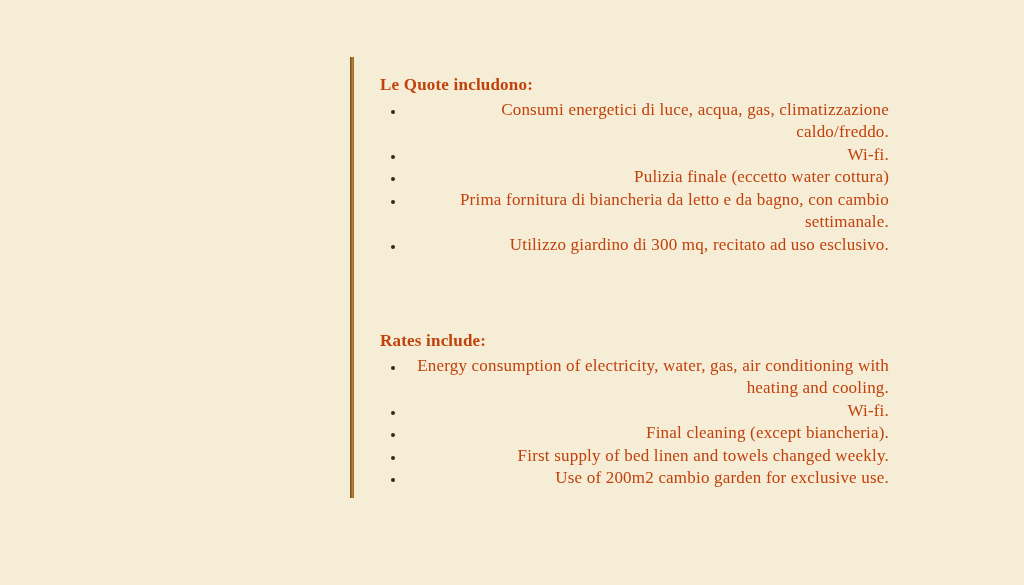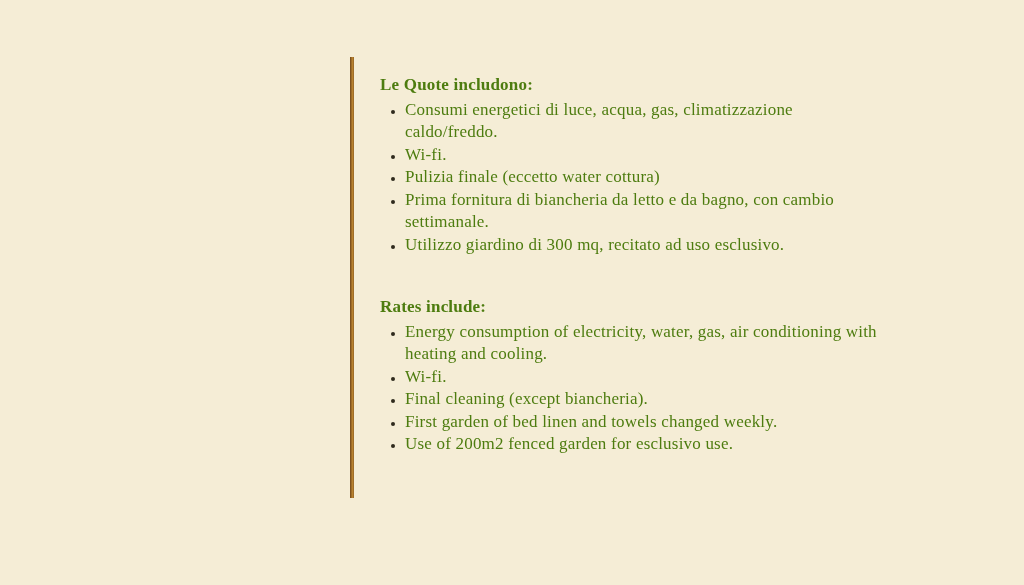--- a/index.html
+++ b/index.html
@@ -5,21 +5,21 @@
   * { margin: 0; padding: 0; box-sizing: border-box; }
   html, body {
     width: 1024px; height: 585px;
     font-family: "Liberation Serif", "DejaVu Serif", serif;
   }
   .screen {
     position: relative;
     width: 1024px; height: 585px;
     background: #f5edd6;
     overflow: hidden;
-    color: #4d7c0f;
+    color: #c2410c;
   }
   .accent-bar {
     position: absolute;
     left: 350px; top: 57px;
     width: 4px; height: 441px;
     background: linear-gradient(to right, #6d451a 0%, #a9742a 45%, #bd8832 70%, #8a5a22 100%);
   }
   .content {
     position: absolute;
     left: 380px; top: 74px;
@@ -29,33 +29,34 @@
     font-size: 17px;
     line-height: 22.5px;
     font-weight: bold;
     letter-spacing: 0.2px;
     margin-bottom: 2px;
   }
   ul.includes-list {
     list-style: disc outside;
     padding-left: 25px;
     margin: 0;
+    text-align: right;
   }
   ul.includes-list li {
     font-size: 17px;
     line-height: 22.5px;
     letter-spacing: 0.2px;
     max-width: 484px;
   }
   ul.includes-list li::marker {
     font-size: 0.75em;
     color: #2f2a1d;
   }
   .section-rates {
-    margin-top: 40px;
+    margin-top: 74px;
   }
 </style>
 </head>
 <body>
 
 <div class="screen">
 
   <div class="accent-bar"></div>
 
   <div class="content">
@@ -70,19 +71,19 @@
         <li>Utilizzo giardino di 300 mq, recitato ad uso esclusivo.</li>
       </ul>
     </div>
 
     <div class="section section-rates">
       <div class="section-heading">Rates include:</div>
       <ul class="includes-list">
         <li>Energy consumption of electricity, water, gas, air conditioning with heating and cooling.</li>
         <li>Wi-fi.</li>
         <li>Final cleaning (except biancheria).</li>
-        <li>First garden of bed linen and towels changed weekly.</li>
-        <li>Use of 200m2 fenced garden for esclusivo use.</li>
+        <li>First supply of bed linen and towels changed weekly.</li>
+        <li>Use of 200m2 cambio garden for exclusive use.</li>
       </ul>
     </div>
 
   </div>
 </div>
 
 </body></html>

